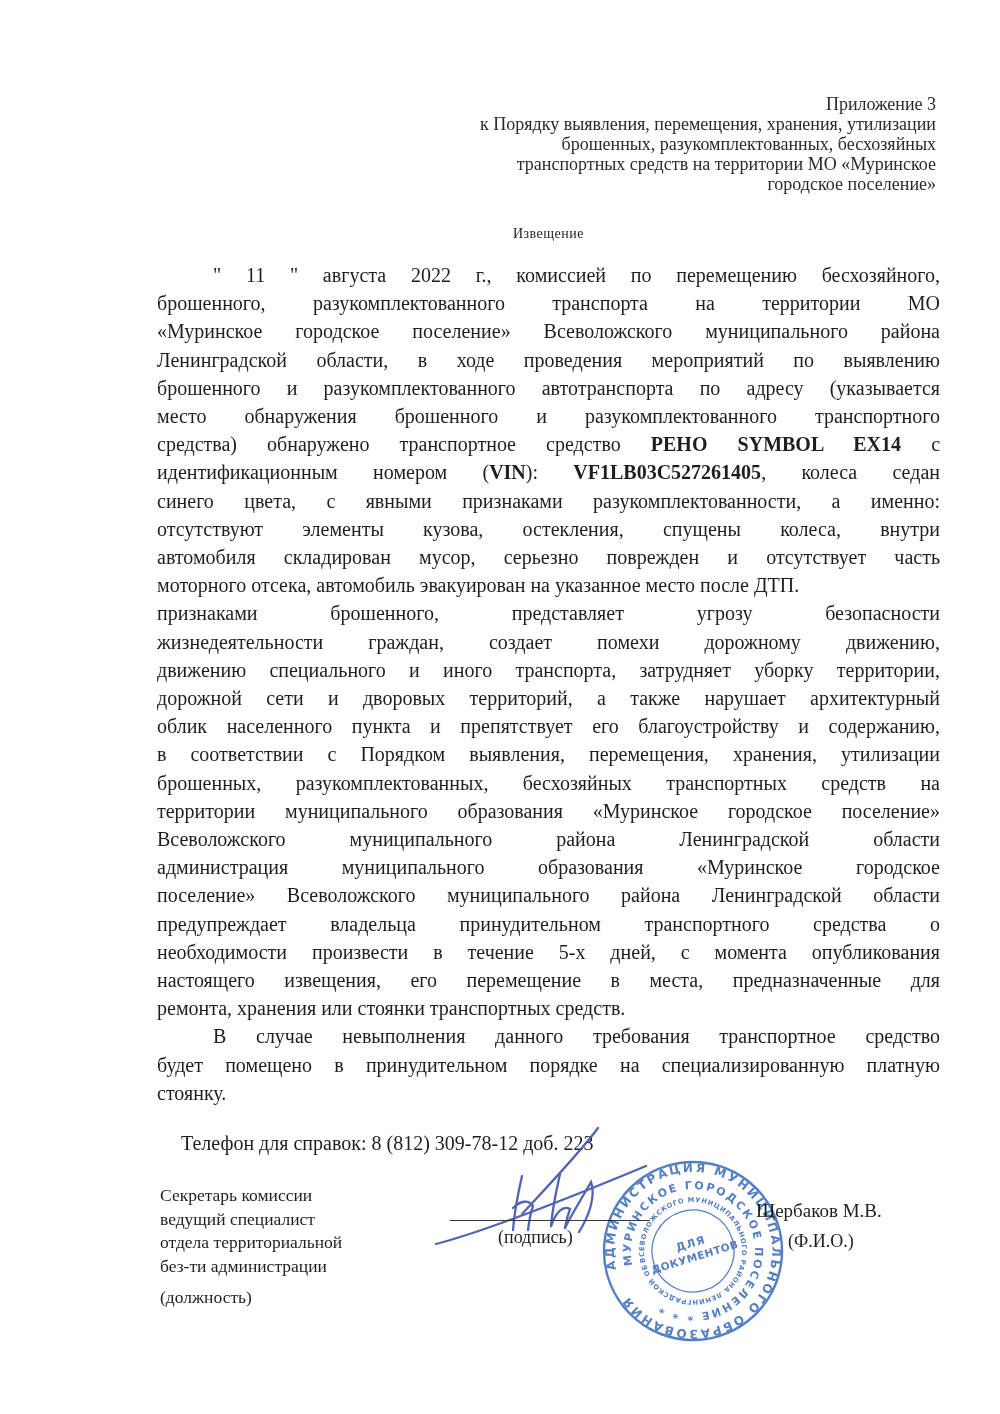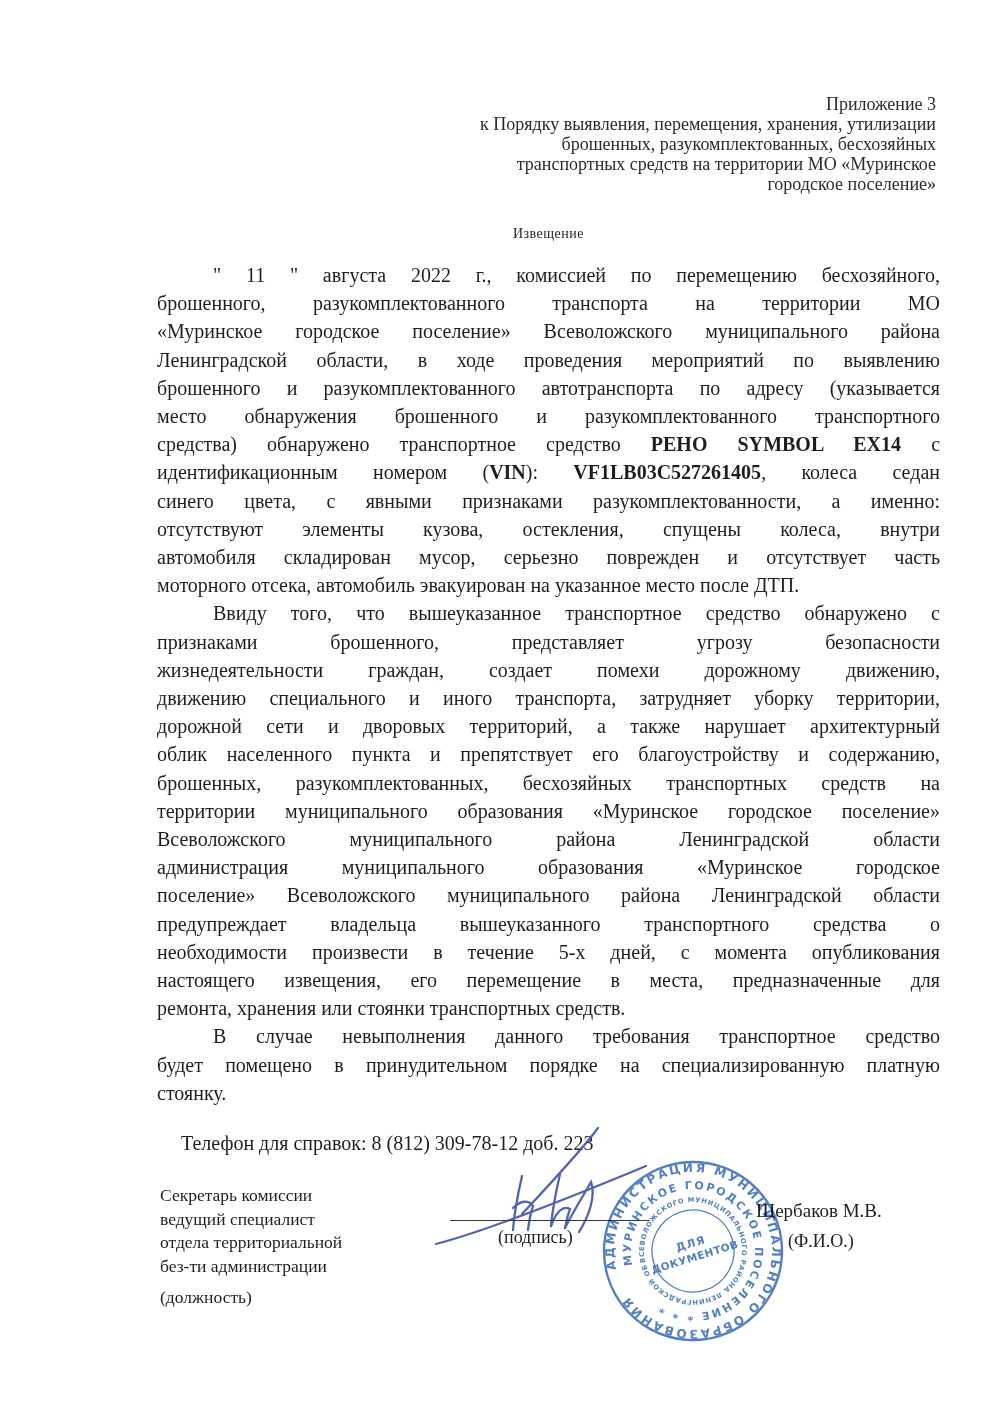--- a/index.html
+++ b/index.html
@@ -59,32 +59,32 @@
     <div class="ln jl">Ленинградской области, в ходе проведения мероприятий по выявлению</div>
     <div class="ln jl">брошенного и разукомплектованного автотранспорта по адресу (указывается</div>
     <div class="ln jl">место обнаружения брошенного и разукомплектованного транспортного</div>
     <div class="ln jl"><span>средства) обнаружено транспортное средство </span><span class="b">РЕНО SYMBOL EX14</span><span> с</span></div>
     <div class="ln jl"><span>идентификационным номером (</span><span class="b">VIN</span><span>): </span><span class="b">VF1LB03C527261405</span><span>, колеса седан</span></div>
     <div class="ln jl">синего цвета, с явными признаками разукомплектованности, а именно:</div>
     <div class="ln jl">отсутствуют элементы кузова, остекления, спущены колеса, внутри</div>
     <div class="ln jl">автомобиля складирован мусор, серьезно поврежден и отсутствует часть</div>
     <div class="ln">моторного отсека, автомобиль эвакуирован на указанное место после ДТП.</div>
 
-    <div class="ln jl ind">Ввиду того, что вышеуказанное транспортное средство обнаружено с</div>
     <div class="ln jl">признаками брошенного, представляет угрозу безопасности</div>
     <div class="ln jl">жизнедеятельности граждан, создает помехи дорожному движению,</div>
     <div class="ln jl">движению специального и иного транспорта, затрудняет уборку территории,</div>
     <div class="ln jl">дорожной сети и дворовых территорий, а также нарушает архитектурный</div>
     <div class="ln jl">облик населенного пункта и препятствует его благоустройству и содержанию,</div>
+    <div class="ln jl">в соответствии с Порядком выявления, перемещения, хранения, утилизации</div>
     <div class="ln jl">брошенных, разукомплектованных, бесхозяйных транспортных средств на</div>
     <div class="ln jl">территории муниципального образования «Муринское городское поселение»</div>
     <div class="ln jl">Всеволожского муниципального района Ленинградской области</div>
     <div class="ln jl">администрация муниципального образования «Муринское городское</div>
     <div class="ln jl">поселение» Всеволожского муниципального района Ленинградской области</div>
-    <div class="ln jl">предупреждает владельца вышеуказанного транспортного средства о</div>
+    <div class="ln jl">предупреждает владельца принудительном транспортного средства о</div>
     <div class="ln jl">необходимости произвести в течение 5-х дней, с момента опубликования</div>
     <div class="ln jl">настоящего извещения, его перемещение в места, предназначенные для</div>
     <div class="ln">ремонта, хранения или стоянки транспортных средств.</div>
 
     <div class="ln jl ind">В случае невыполнения данного требования транспортное средство</div>
     <div class="ln jl">будет помещено в принудительном порядке на специализированную платную</div>
     <div class="ln">стоянку.</div>
   </div>
 
   <div class="phone">Телефон для справок: 8 (812) 309-78-12 доб. 223</div>

